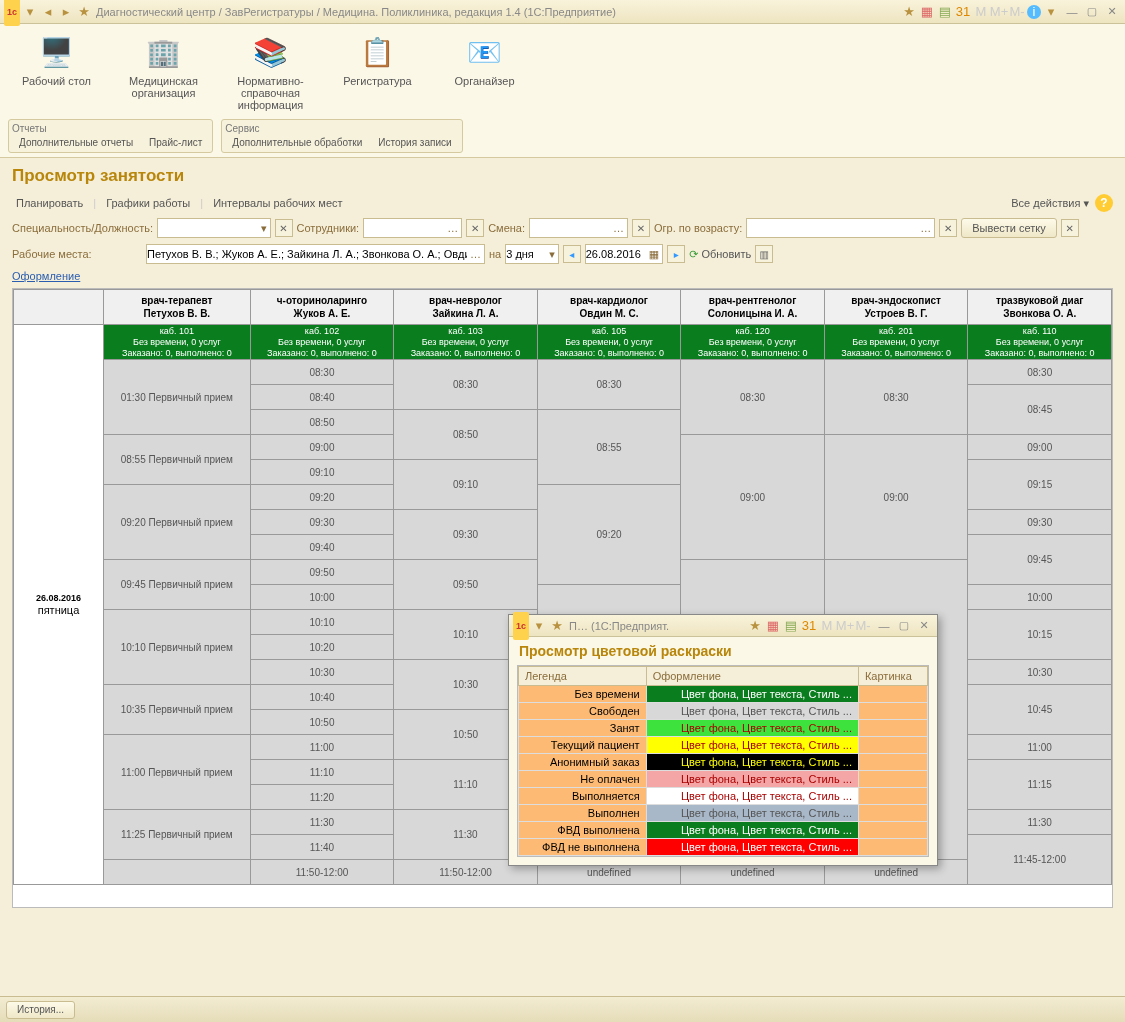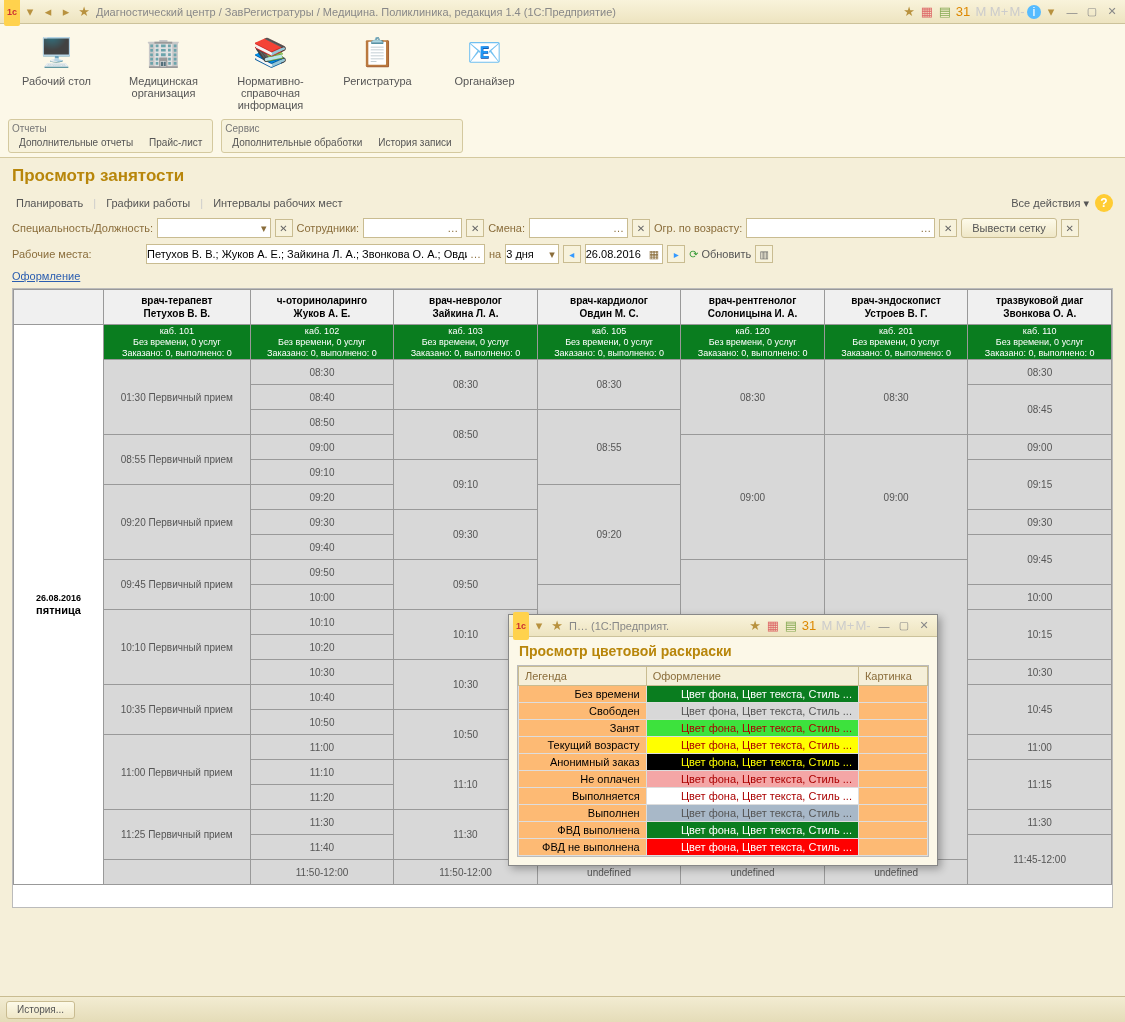--- a/index.html
+++ b/index.html
@@ -195,21 +195,21 @@
             <th>ч-оториноларинго<br>Жуков А. Е.</th>
             <th>врач-невролог<br>Зайкина Л. А.</th>
             <th>врач-кардиолог<br>Овдин М. С.</th>
             <th>врач-рентгенолог<br>Солоницына И. А.</th>
             <th>врач-эндоскопист<br>Устроев В. Г.</th>
             <th>тразвуковой диаг<br>Звонкова О. А.</th>
           </tr>
         </thead>
         <tbody>
           <tr class="green-row">
-            <td rowspan="22" class="date-cell" style="background:#fff;color:#000">26.08.2016<br><span style="font-weight:bold">пятница</span></td>
+            <td rowspan="22" class="date-cell" style="background:#fff;color:#000">26.08.2016<br><span style="font-weight:normal">пятница</span></td>
             <td>каб. 101<br>Без времени, 0 услуг<br>Заказано: 0, выполнено: 0</td>
             <td>каб. 102<br>Без времени, 0 услуг<br>Заказано: 0, выполнено: 0</td>
             <td>каб. 103<br>Без времени, 0 услуг<br>Заказано: 0, выполнено: 0</td>
             <td>каб. 105<br>Без времени, 0 услуг<br>Заказано: 0, выполнено: 0</td>
             <td>каб. 120<br>Без времени, 0 услуг<br>Заказано: 0, выполнено: 0</td>
             <td>каб. 201<br>Без времени, 0 услуг<br>Заказано: 0, выполнено: 0</td>
             <td>каб. 110<br>Без времени, 0 услуг<br>Заказано: 0, выполнено: 0</td>
           </tr>
           <tr>
             <td class="slot" rowspan="3">01:30 Первичный прием</td>
@@ -367,21 +367,21 @@
             <td>Свободен</td>
             <td style="background:#d8d8d8;color:#555">Цвет фона, Цвет текста, Стиль ...</td>
             <td></td>
           </tr>
           <tr>
             <td>Занят</td>
             <td style="background:#3de23d;color:#a00">Цвет фона, Цвет текста, Стиль ...</td>
             <td></td>
           </tr>
           <tr>
-            <td>Текущий возрасту</td>
+            <td>Текущий пациент</td>
             <td style="background:#ffff00;color:#a00">Цвет фона, Цвет текста, Стиль ...</td>
             <td></td>
           </tr>
           <tr>
             <td>Анонимный заказ</td>
             <td style="background:#000;color:#ff0">Цвет фона, Цвет текста, Стиль ...</td>
             <td></td>
           </tr>
           <tr>
             <td>Не оплачен</td>

